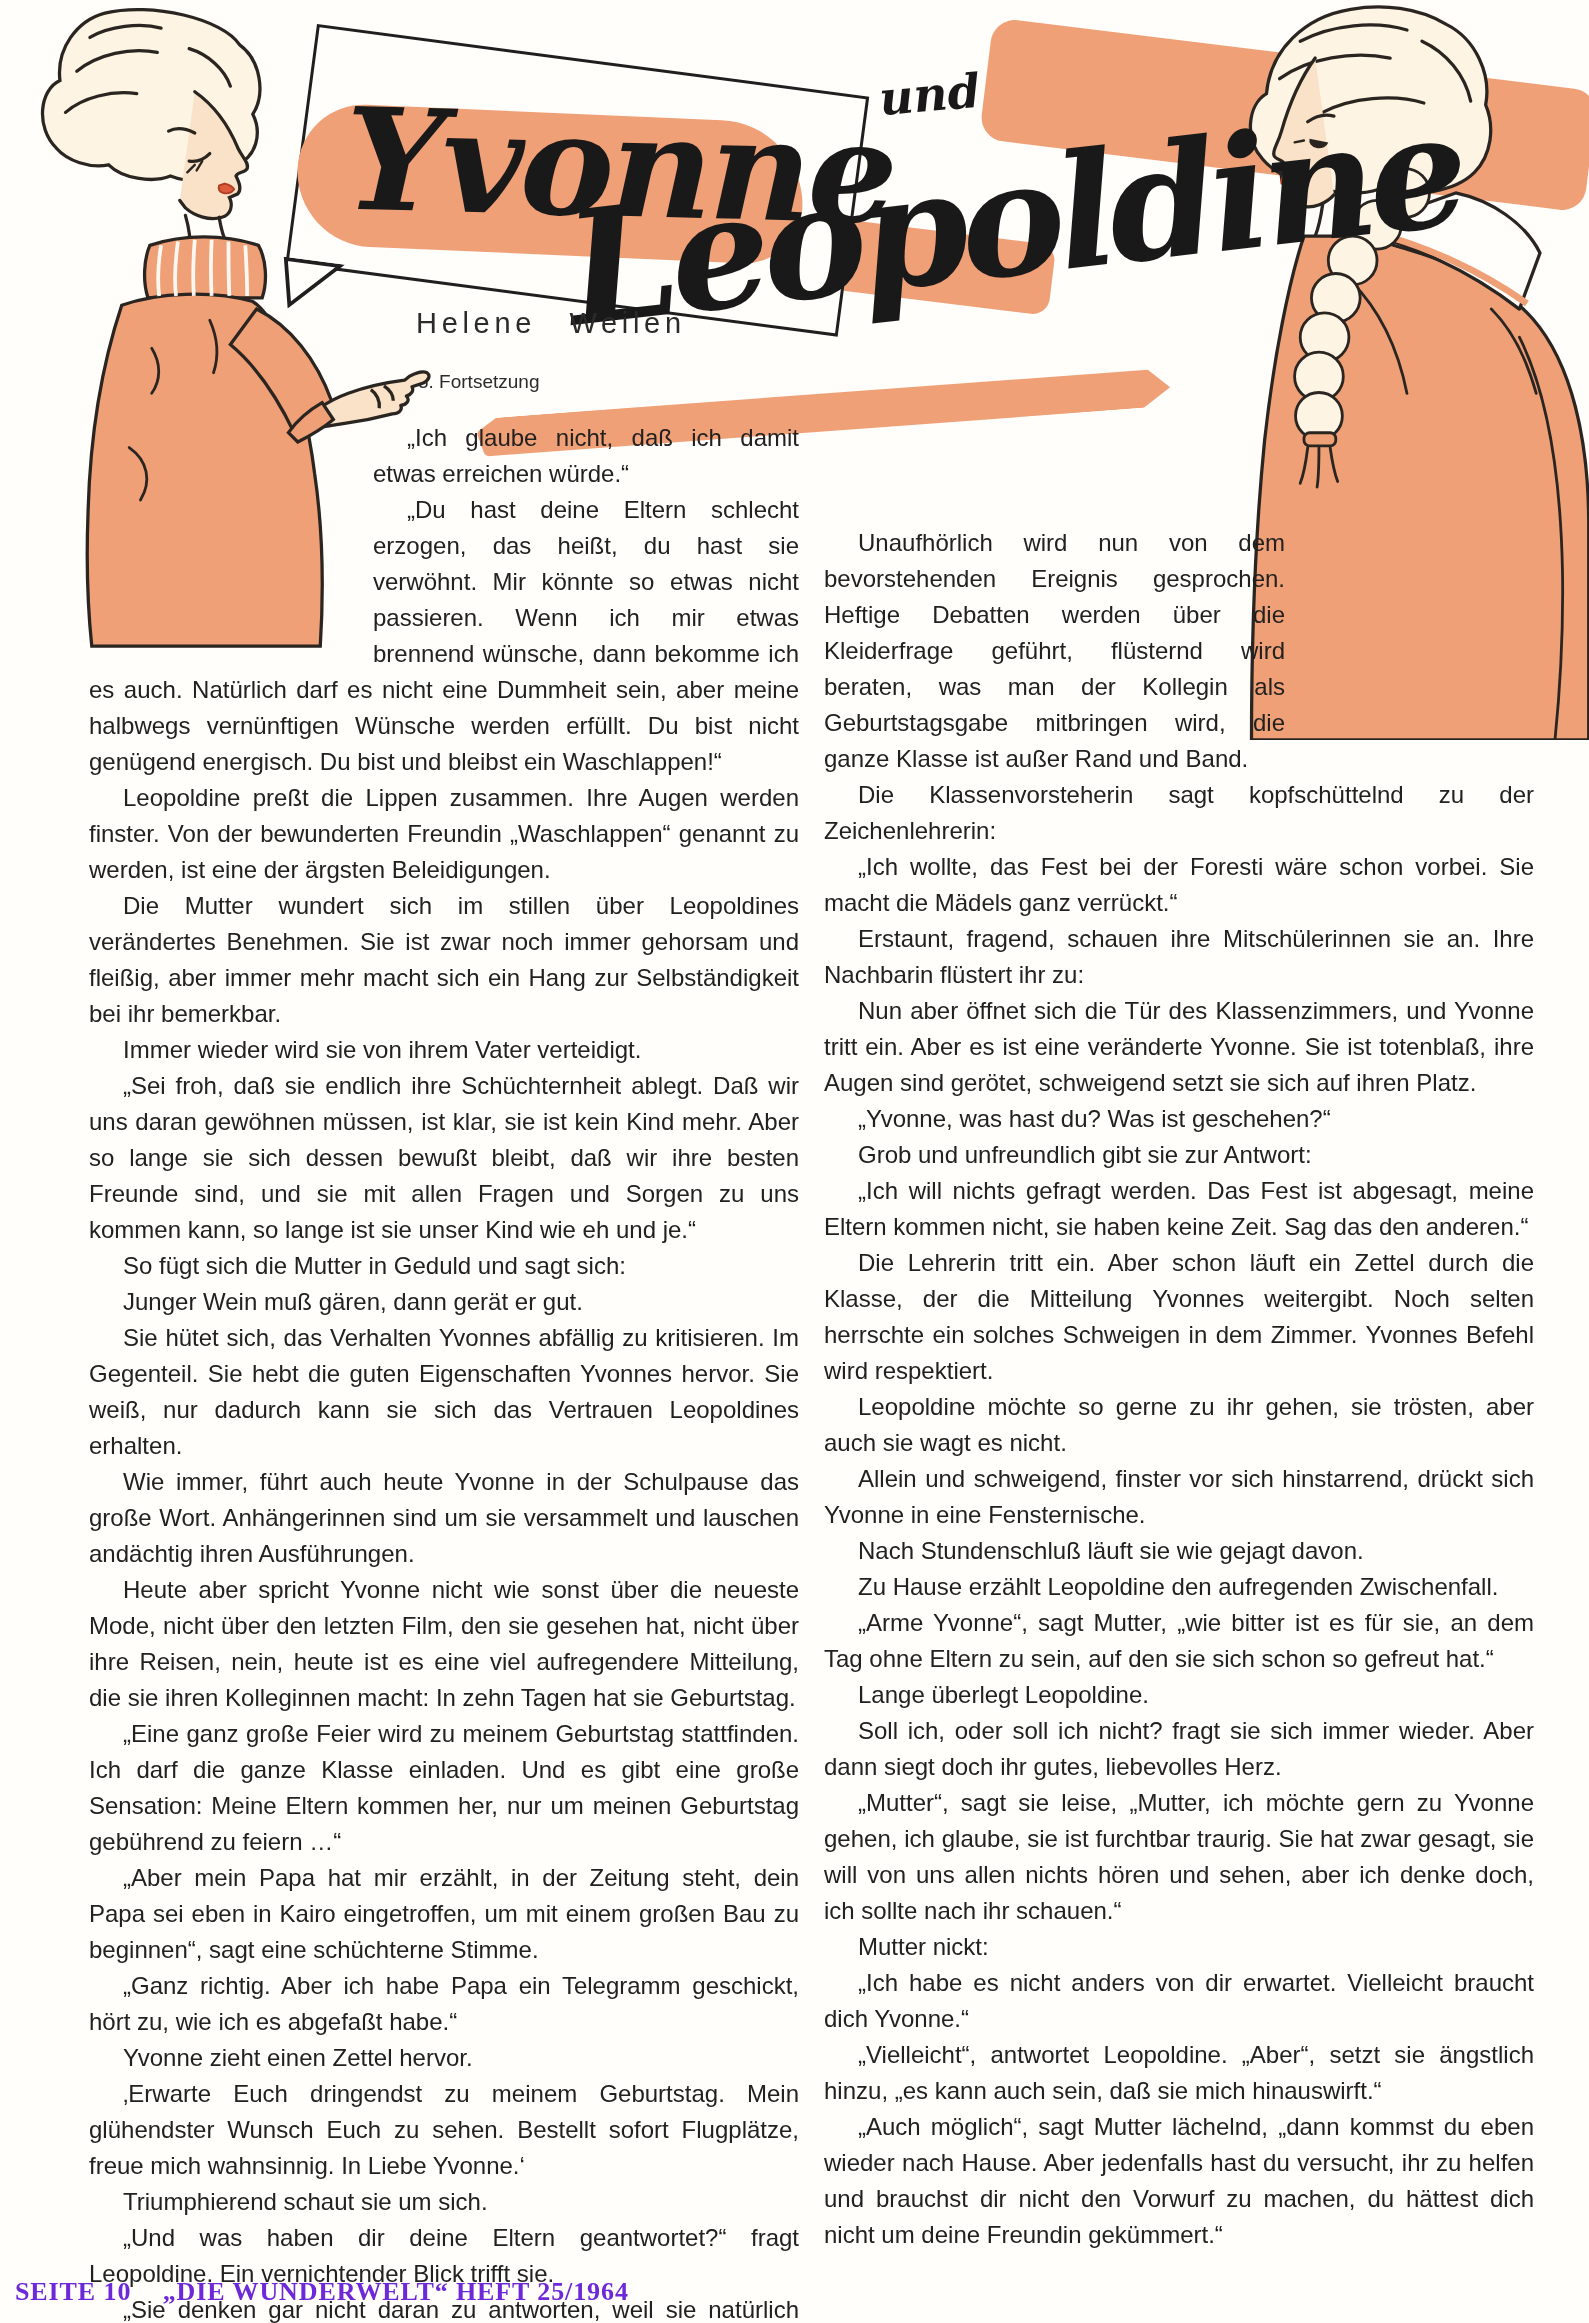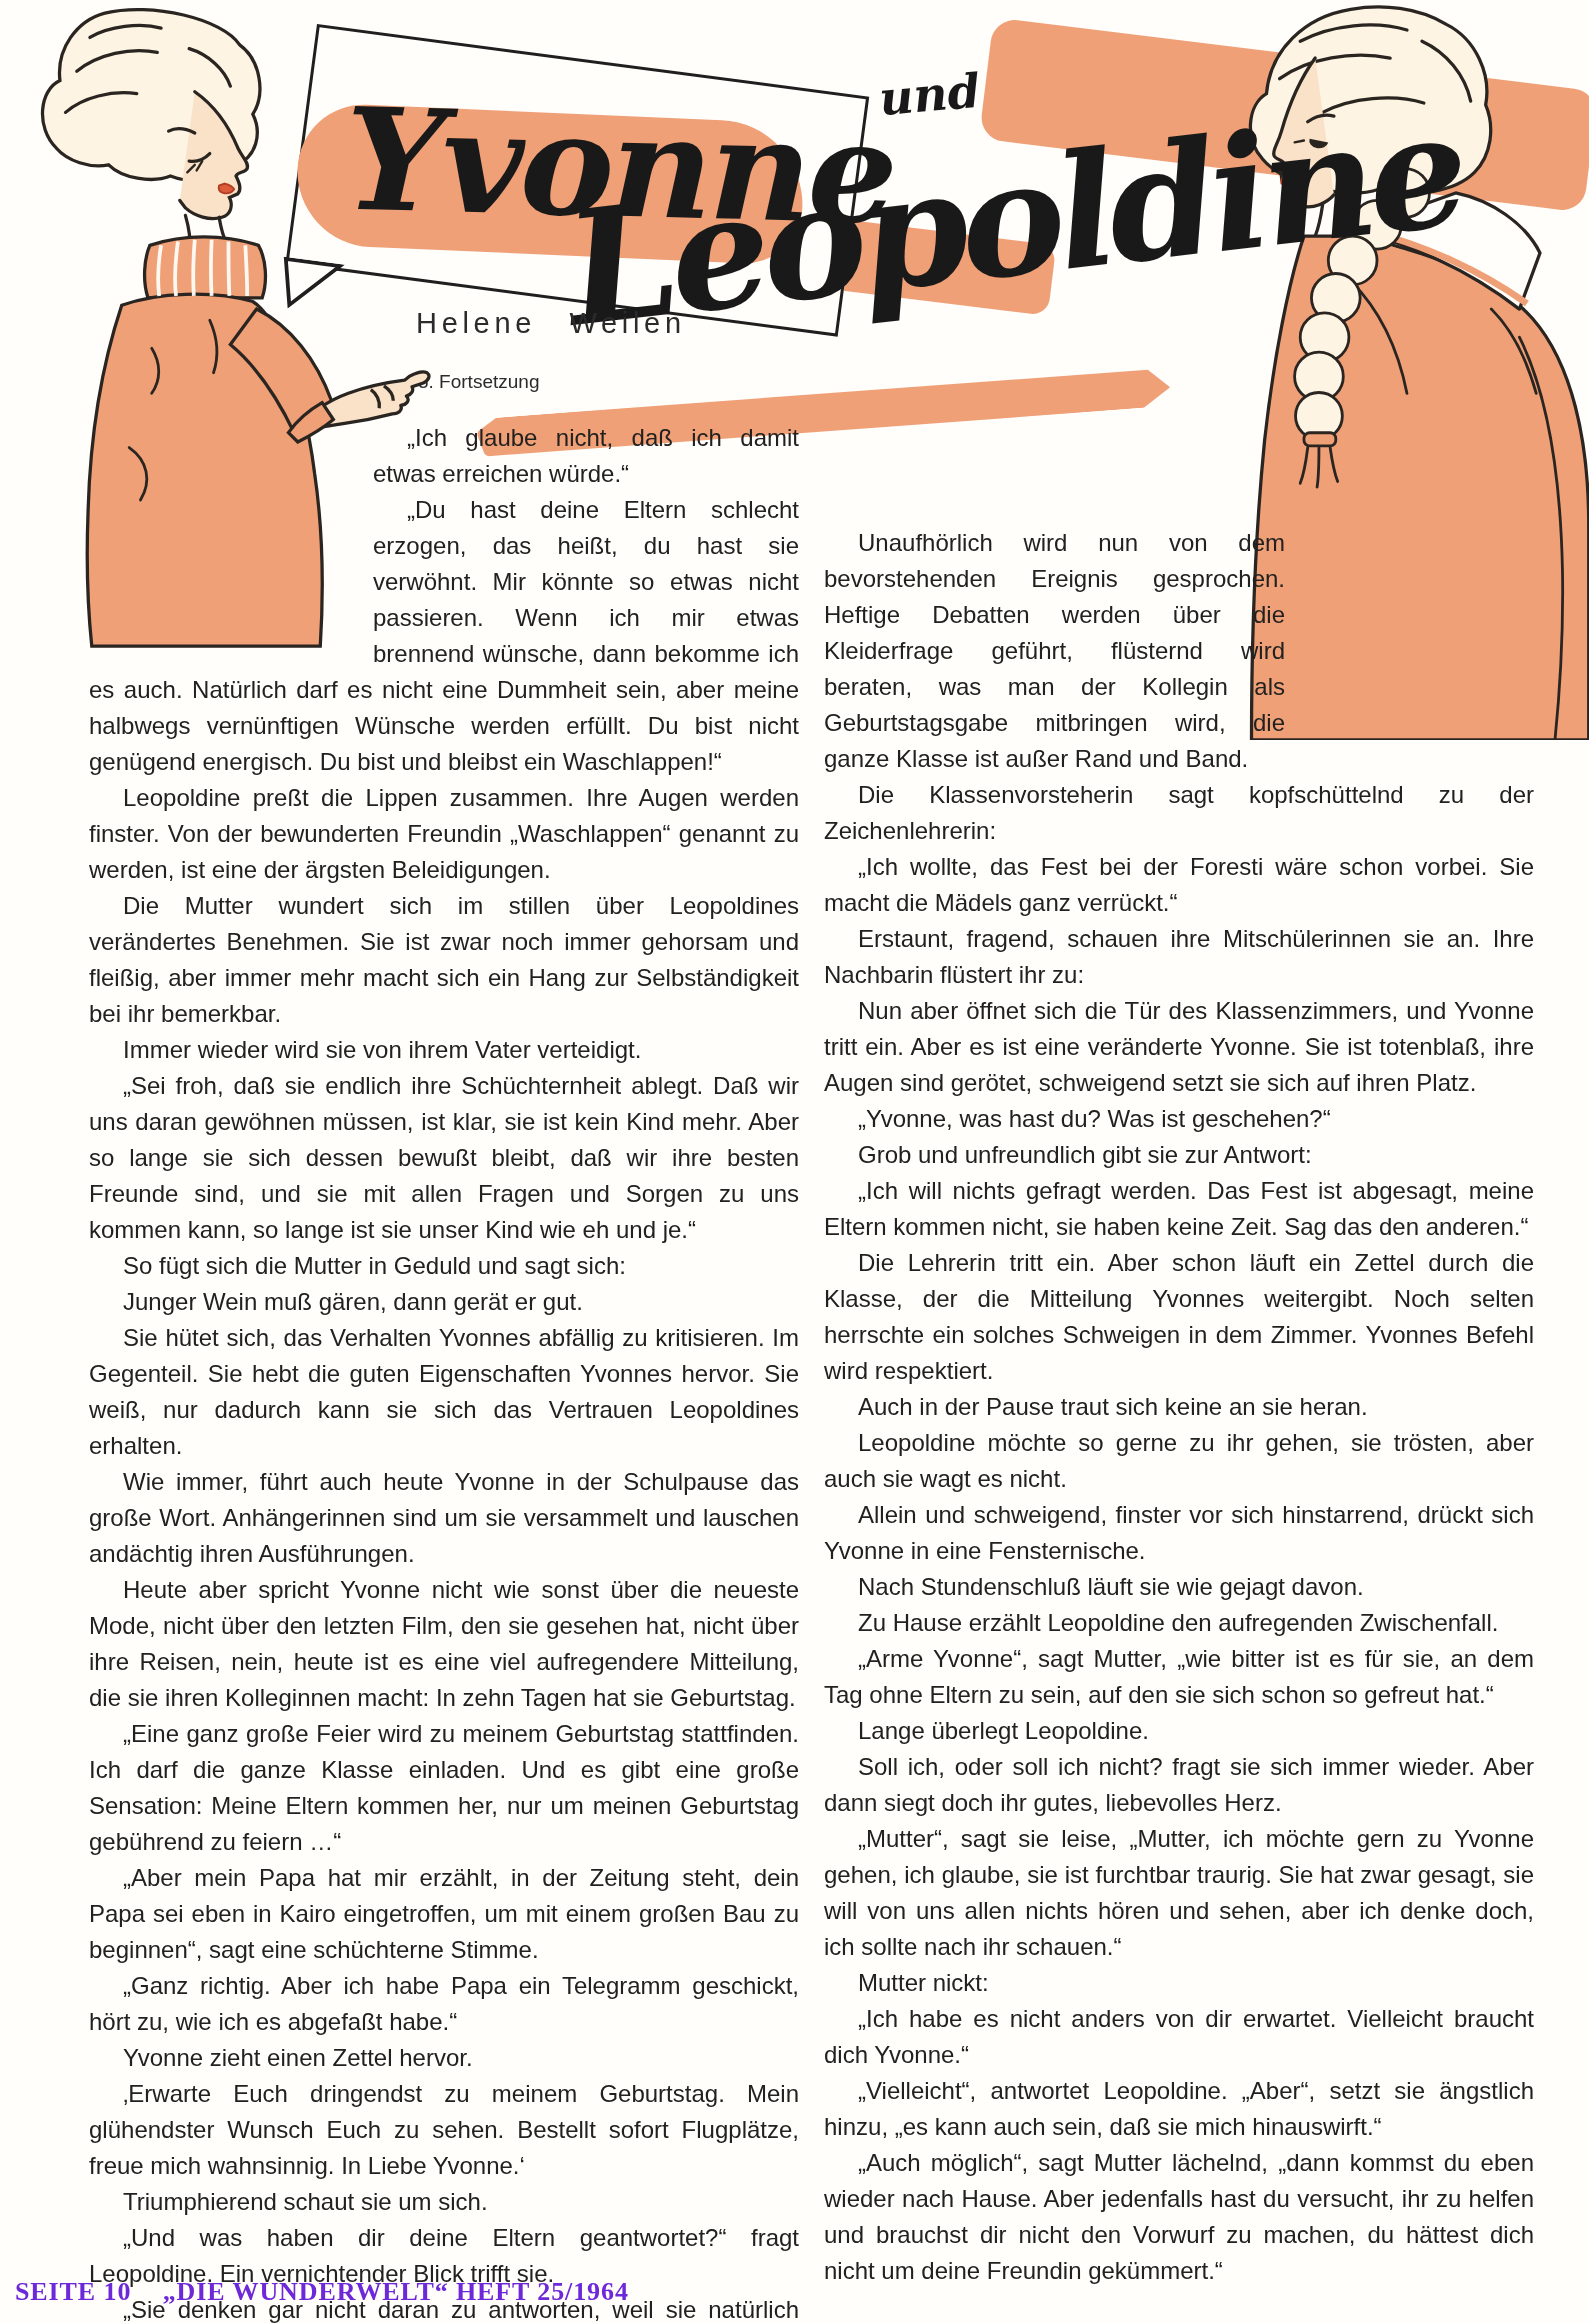--- a/index.html
+++ b/index.html
@@ -183,21 +183,20 @@
   <div class="wrap"></div>
 <p class="para">Unaufhörlich wird nun von dem bevorstehenden Ereignis gesprochen. Heftige Debatten werden über die Kleiderfrage geführt, flüsternd wird beraten, was man der Kollegin als Geburtstagsgabe mitbringen wird, die ganze Klasse ist außer Rand und Band.</p>
     <p class="para">Die Klassenvorsteherin sagt kopfschüttelnd zu der Zeichenlehrerin:</p>
     <p class="para">„Ich wollte, das Fest bei der Foresti wäre schon vorbei. Sie macht die Mädels ganz verrückt.“</p>
     <p class="para">Erstaunt, fragend, schauen ihre Mitschülerinnen sie an. Ihre Nachbarin flüstert ihr zu:</p>
     <p class="para">Nun aber öffnet sich die Tür des Klassenzimmers, und Yvonne tritt ein. Aber es ist eine veränderte Yvonne. Sie ist totenblaß, ihre Augen sind gerötet, schweigend setzt sie sich auf ihren Platz.</p>
     <p class="para">„Yvonne, was hast du? Was ist geschehen?“</p>
     <p class="para">Grob und unfreundlich gibt sie zur Antwort:</p>
     <p class="para">„Ich will nichts gefragt werden. Das Fest ist abgesagt, meine Eltern kommen nicht, sie haben keine Zeit. Sag das den anderen.“</p>
     <p class="para">Die Lehrerin tritt ein. Aber schon läuft ein Zettel durch die Klasse, der die Mitteilung Yvonnes weitergibt. Noch selten herrschte ein solches Schweigen in dem Zimmer. Yvonnes Befehl wird respektiert.</p>
-    <p class="para">Auch in der Pause traut sich keine an sie heran.</p>
     <p class="para">Leopoldine möchte so gerne zu ihr gehen, sie trösten, aber auch sie wagt es nicht.</p>
     <p class="para">Allein und schweigend, finster vor sich hinstarrend, drückt sich Yvonne in eine Fensternische.</p>
     <p class="para">Nach Stundenschluß läuft sie wie gejagt davon.</p>
     <p class="para">Zu Hause erzählt Leopoldine den aufregenden Zwischenfall.</p>
     <p class="para">„Arme Yvonne“, sagt Mutter, „wie bitter ist es für sie, an dem Tag ohne Eltern zu sein, auf den sie sich schon so gefreut hat.“</p>
     <p class="para">Lange überlegt Leopoldine.</p>
     <p class="para">Soll ich, oder soll ich nicht? fragt sie sich immer wieder. Aber dann siegt doch ihr gutes, liebevolles Herz.</p>
     <p class="para">„Mutter“, sagt sie leise, „Mutter, ich möchte gern zu Yvonne gehen, ich glaube, sie ist furchtbar traurig. Sie hat zwar gesagt, sie will von uns allen nichts hören und sehen, aber ich denke doch, ich sollte nach ihr schauen.“</p>
     <p class="para">Mutter nickt:</p>
     <p class="para">„Ich habe es nicht anders von dir erwartet. Vielleicht braucht dich Yvonne.“</p>

